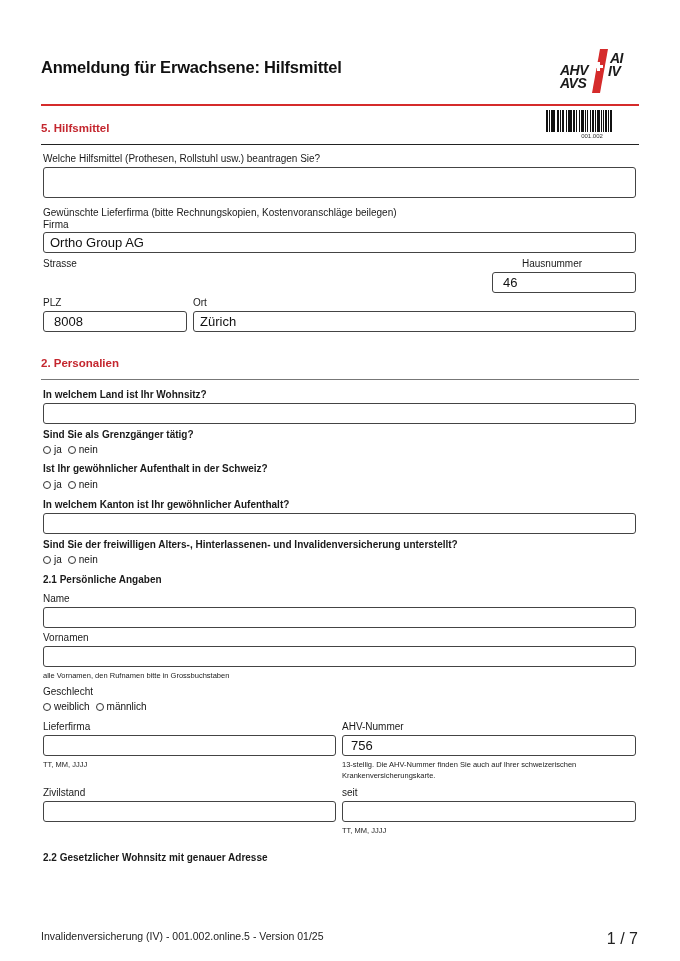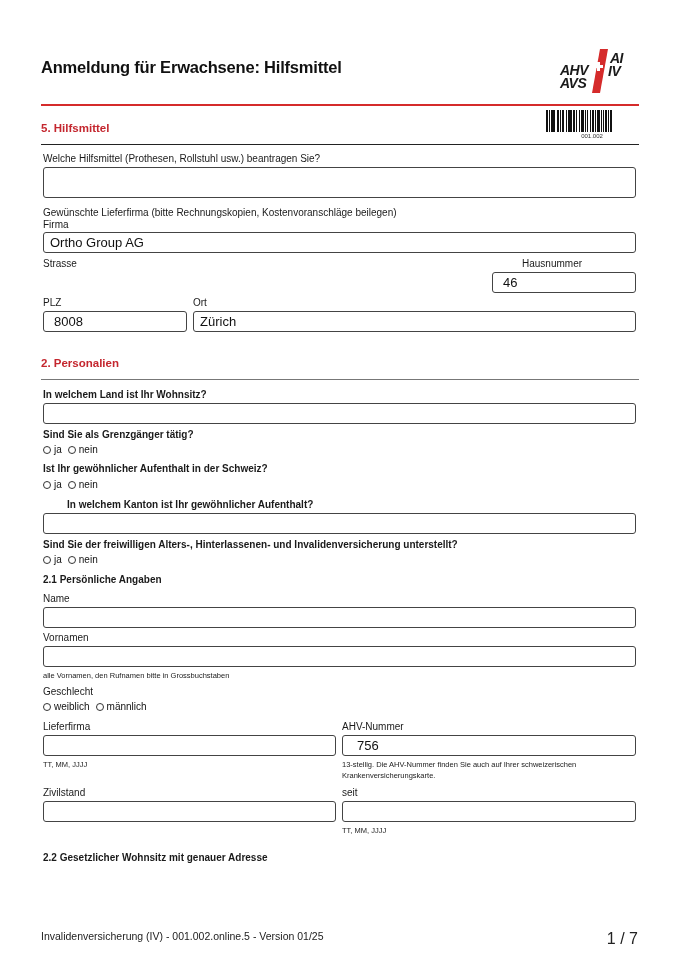--- a/index.html
+++ b/index.html
@@ -144,21 +144,21 @@
   </div>
 
   <div class="abs lbl-b" style="left:43px; top:463px;">Ist Ihr gewöhnlicher Aufenthalt in der Schweiz?</div>
   <div class="abs radio-row" style="left:43px; top:479px;">
     <span class="radio"></span>
     <span class="opt">ja</span>
     <span class="radio"></span>
     <span class="opt">nein</span>
   </div>
 
-  <div class="abs lbl-b" style="left:43px; top:499px;margin-left:24px;">In welchem Kanton ist Ihr gewöhnlicher Aufenthalt?</div>
+  <div class="abs lbl-b" style="left:43px; top:499px;">In welchem Kanton ist Ihr gewöhnlicher Aufenthalt?</div>
   <div class="abs field" style="left:43px; top:513px; width:593px; height:21px;"></div>
 
   <div class="abs lbl-b" style="left:43px; top:539px;">Sind Sie der freiwilligen Alters-, Hinterlassenen- und Invalidenversicherung unterstellt?</div>
   <div class="abs radio-row" style="left:43px; top:554px;">
     <span class="radio"></span>
     <span class="opt">ja</span>
     <span class="radio"></span>
     <span class="opt">nein</span>
   </div>
 
@@ -175,21 +175,21 @@
   <div class="abs radio-row" style="left:43px; top:701px;">
     <span class="radio"></span>
     <span class="opt">weiblich</span>
     <span class="radio"></span>
     <span class="opt">männlich</span>
   </div>
 
   <div class="abs lbl" style="left:43px; top:721px;">Lieferfirma</div>
   <div class="abs lbl" style="left:342px; top:721px;">AHV-Nummer</div>
   <div class="abs field" style="left:43px; top:735px; width:293px; height:21px;"></div>
-  <div class="abs field" style="left:342px; top:735px; width:294px; height:21px; padding-left:14px;">756</div>
+  <div class="abs field" style="left:342px; top:735px; width:294px; height:21px; padding-left:8px;">756</div>
   <div class="abs hint" style="left:43px; top:759px;">TT, MM, JJJJ</div>
   <div class="abs hint" style="left:342px; top:759px; width:295px;">13-stellig. Die AHV-Nummer finden Sie auch auf Ihrer schweizerischen Krankenversicherungskarte.</div>
 
   <div class="abs lbl" style="left:43px; top:787px;">Zivilstand</div>
   <div class="abs lbl" style="left:342px; top:787px;">seit</div>
   <div class="abs field" style="left:43px; top:801px; width:293px; height:21px;"></div>
   <div class="abs field" style="left:342px; top:801px; width:294px; height:21px;"></div>
   <div class="abs hint" style="left:342px; top:825px;">TT, MM, JJJJ</div>
 
   <div class="abs lbl-b" style="left:43px; top:852px;">2.2 Gesetzlicher Wohnsitz mit genauer Adresse</div>

